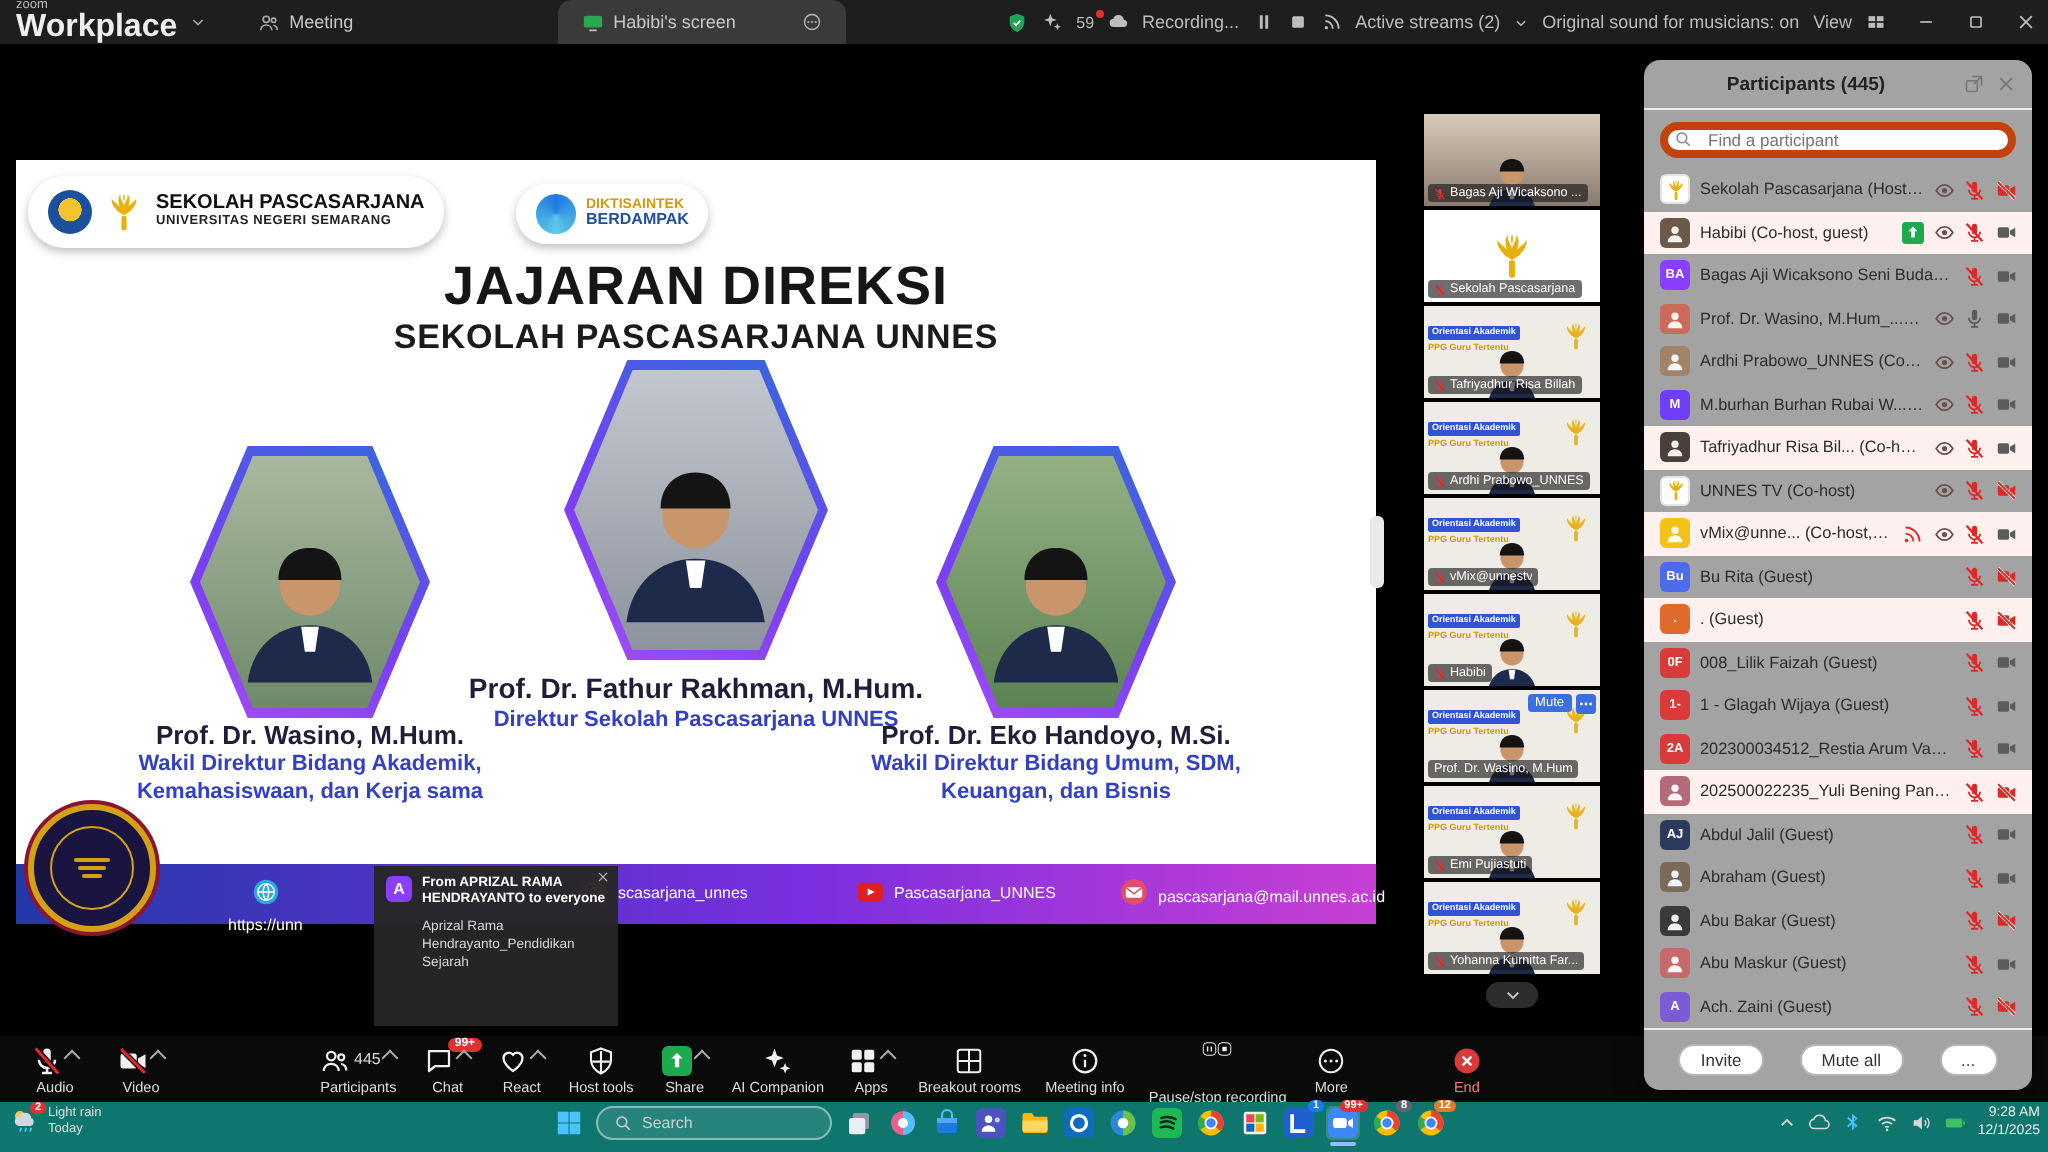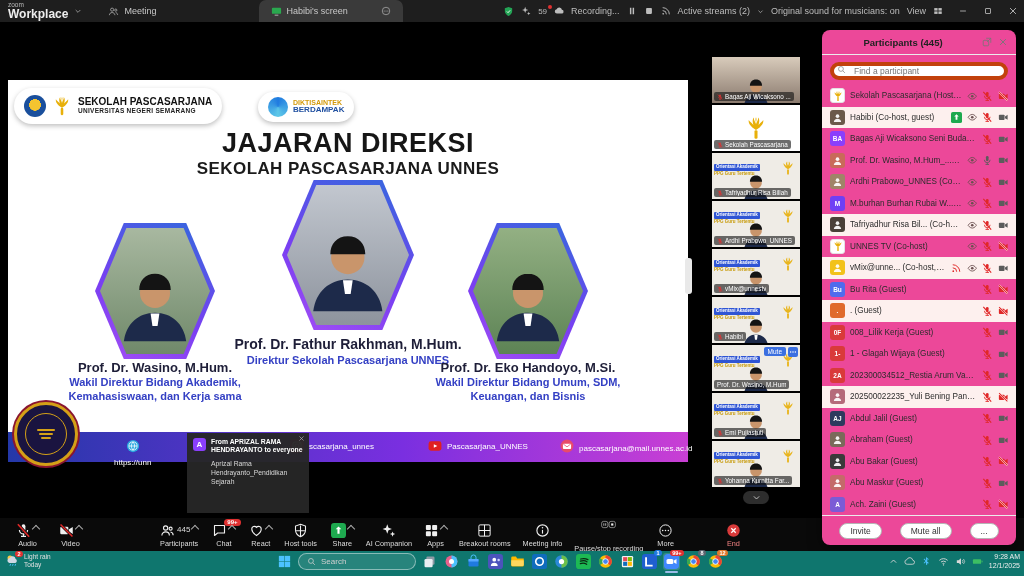--- a/index.html
+++ b/index.html
@@ -4,21 +4,21 @@
 <style>
   html,body{margin:0;padding:0;background:#000;}
   #app{position:relative;width:1024px;height:576px;overflow:hidden;background:#000;
        font-family:"Liberation Sans",sans-serif;-webkit-font-smoothing:antialiased;}
   .ic{display:inline-block;line-height:0;}
   .ic svg{width:100%;height:100%;display:block;}
   
   .titlebar{position:absolute;top:0;left:0;right:0;height:22px;background:#1e1e1e;display:flex;align-items:center;color:#c8c8c8;font-size:9px;z-index:30;}
   .brand{display:flex;flex-direction:column;justify-content:center;padding:0 6px 0 8px;line-height:1;}
   .brand .b1{font-size:6.5px;color:#bbb;}
-  .brand .b2{font-size:12px;font-weight:bold;color:#eee;}
+  .brand .b2{font-size:16px;font-weight:bold;color:#eee;}
   .tb-chev{width:8px;height:8px;color:#aaa;margin-right:14px;}
   .tab{display:flex;align-items:center;gap:5px;padding:0 12px;height:22px;}
   .tab.active{background:#3a3a3a;border-radius:7px 7px 0 0;min-width:120px;}
   .tab .tic{width:11px;height:11px;}
   .titlebar-right{margin-left:auto;display:flex;align-items:center;gap:7px;padding-right:6px;color:#bdbdbd;}
   .titlebar-right .ic{width:10px;height:10px;color:#bdbdbd;}
   .ping{position:relative;font-size:8px;color:#bbb;}
   .ping::after{content:"";position:absolute;top:-2px;right:-5px;width:4px;height:4px;border-radius:50%;background:#e03030;}
   .winbtn{width:10px;height:10px;color:#cfcfcf;margin-left:8px;}
   
@@ -85,21 +85,21 @@
   .t-person{position:absolute;left:50%;bottom:-4px;transform:translateX(-50%);width:34px;height:34px;z-index:1;}
   .name-pill{position:absolute;left:2px;bottom:2px;display:flex;align-items:center;gap:2px;background:rgba(20,20,20,.62);border-radius:2px;padding:1px 3px;max-width:80px;z-index:3;}
   .name-pill .mic{width:6px;height:6px;flex:none;color:#e03636;}
   .name-pill span.nm{color:#fff;font-size:6.3px;white-space:nowrap;overflow:hidden;text-overflow:ellipsis;}
   .mute-pill{position:absolute;top:2px;right:14px;background:#3b6fe0;color:#fff;font-size:6.5px;padding:1px 4px;border-radius:2px;z-index:3;}
   .tile-dots{position:absolute;top:2px;right:2px;width:10px;height:10px;background:#3b6fe0;border-radius:2px;color:#fff;z-index:3;display:flex;align-items:center;justify-content:center;}
   .tile-dots .ic{width:8px;height:8px;}
   .strip-chev{margin:4px auto 0;width:26px;height:13px;background:#2d2d2d;border-radius:7px;display:flex;align-items:center;justify-content:center;color:#ccc;}
   .strip-chev .ic{width:9px;height:9px;}
   
-  .panel{position:absolute;left:822px;top:30px;width:194px;height:515px;background:#ec4899;border-radius:8px;z-index:20;box-shadow:0 3px 14px rgba(0,0,0,.5);overflow:hidden;}
+  .panel{position:absolute;left:822px;top:30px;width:194px;height:515px;background:#a3a3a3;border-radius:8px;z-index:20;box-shadow:0 3px 14px rgba(0,0,0,.5);overflow:hidden;}
   .panel-head{height:24px;display:flex;align-items:center;padding:0 8px;border-bottom:1px solid #ececec;}
   .panel-title{flex:1;text-align:center;font-size:9.5px;font-weight:bold;color:#222;}
   .ph-ic{width:10px;height:10px;color:#777;margin-left:6px;}
   .psearch{position:relative;margin:5px 8px;}
   .psearch input{width:100%;box-sizing:border-box;height:18px;border:4px solid #c2410c;border-radius:10px;font-size:8.5px;padding:0 6px 0 20px;color:#333;outline:none;font-family:"Liberation Sans",sans-serif;}
   .psearch .ic{position:absolute;left:7px;top:4.5px;width:9px;height:9px;color:#888;}
   .prows{height:430px;overflow:hidden;}
   .prow{height:21.5px;display:flex;align-items:center;gap:5px;padding:0 8px;}
   .prow.hl{background:#fdf0ee;}
   .pav{width:15px;height:15px;border-radius:3px;flex:none;display:flex;align-items:center;justify-content:center;overflow:hidden;position:relative;}
@@ -1097,21 +1097,21 @@
               <path d="M2.5 2.5L21.5 21.5" stroke="#e02828" stroke-width="2.4"></path>
             </svg>
           </span>
 
   </div>
         <div class="prow">
     <span class="pav" style="background: rgb(217, 58, 58);">
       <span class="pav-t">0F</span>
 
     </span>
-    <span class="pname-row">008_Lilik Kerja (Guest)</span>
+    <span class="pname-row">008_Lilik Faizah (Guest)</span>
 
     <span class="ic ric red">
             <svg viewBox="0 0 24 24">
               <rect x="9" y="2" width="6" height="12" rx="3" fill="currentColor"></rect>
               <path d="M5.5 11a6.5 6.5 0 0 0 13 0" fill="none" stroke="currentColor" stroke-width="2"></path>
               <path d="M12 17.5v4M8 21.5h8" stroke="currentColor" stroke-width="2" fill="none"></path>
               <path d="M3 2L21 22" stroke="#e02828" stroke-width="2.6"></path>
             </svg>
           </span>
 

